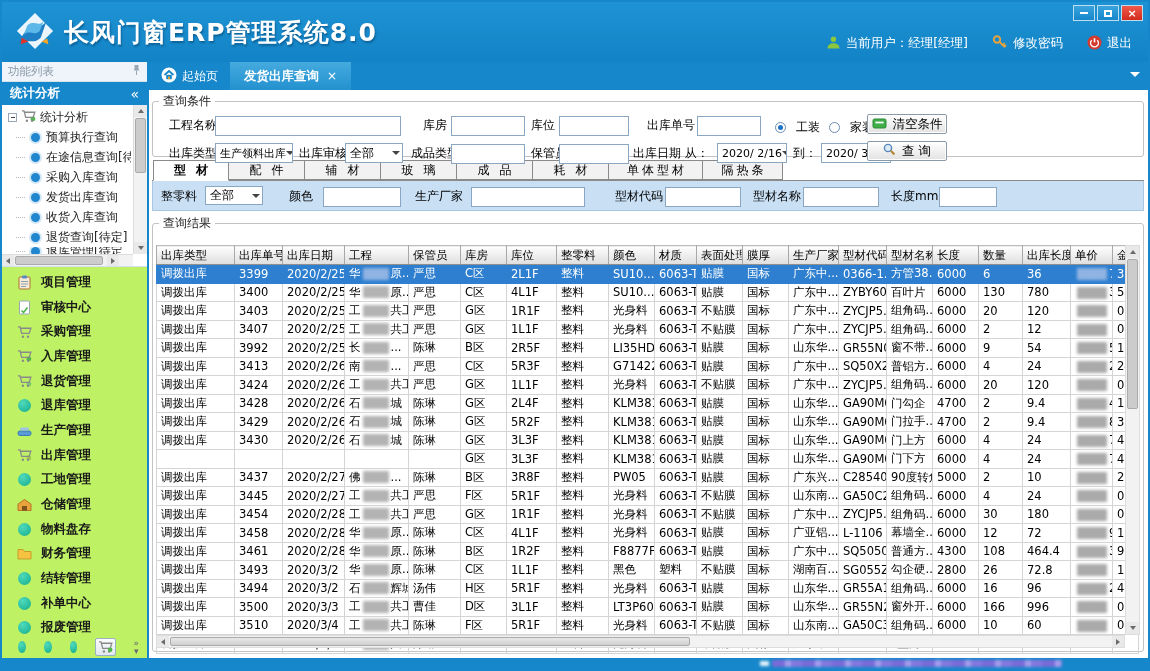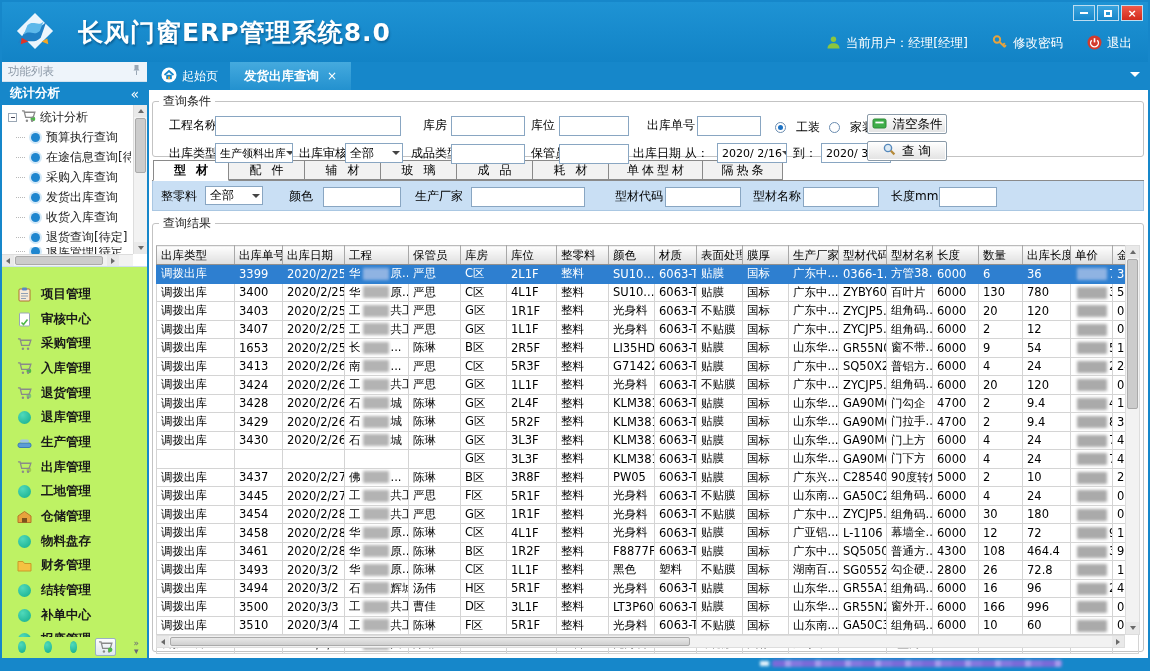--- a/index.html
+++ b/index.html
@@ -4,21 +4,21 @@
 <style>
   * { margin:0; padding:0; box-sizing:border-box; }
   html,body { background:#9db3c8; }
   body { font-family:"DejaVu Sans","Liberation Sans",sans-serif; }
   .window { position:relative; width:1150px; height:671px; background:#fff;
             border:2px solid #1687ca; display:flex; flex-direction:column; overflow:hidden; }
 
   
   .titlebar { position:relative; height:60px; background:linear-gradient(#1e93d4,#1283c6); flex:none; }
   .logo { position:absolute; left:14px; top:10px; }
-  .app-title { position:absolute; left:76px; top:14px; color:#fff; font-size:25px; font-weight:bold;
+  .app-title { position:absolute; left:62px; top:14px; color:#fff; font-size:25px; font-weight:bold;
                letter-spacing:1px; text-shadow:1px 2px 2px rgba(0,50,90,.45); }
   .winctrl { position:absolute; top:3px; right:5px; display:flex; gap:2px; }
   .wbtn { width:22px; height:16px; border:1px solid #bcdcf0; display:flex; align-items:center; justify-content:center;
           background:linear-gradient(#3aa4de,#1687ca); cursor:pointer; }
   .wbtn.close { background:linear-gradient(#f05a4a,#d22b1c); }
   .glyph-min { width:8px; height:2px; background:#fff; }
   .glyph-max { width:8px; height:7px; border:2px solid #fff; }
   .glyph-x { color:#fff; font-size:11px; font-weight:bold; line-height:1; }
   .userbar { position:absolute; right:16px; top:32px; display:flex; align-items:center; gap:7px;
              color:#fff; font-size:12.5px; }
@@ -48,21 +48,21 @@
   .tree-dot { width:9px; height:9px; border-radius:50%; background:#1f86cf; box-shadow:0 0 0 2px #d2e8f7; flex:none; margin:0 2px; }
   .vscroll { position:absolute; right:0; top:0; bottom:12px; width:14px; background:#f2f2f2; border-left:1px solid #ddd; }
   .hscroll { position:absolute; left:0; right:14px; bottom:0; height:12px; background:#f2f2f2; border-top:1px solid #ddd; }
   .sarrow { position:absolute; width:14px; height:12px; background:#e9e9e9; display:flex; align-items:center; justify-content:center; }
   .tri-up { width:0; height:0; border:3.5px solid transparent; border-bottom:4.5px solid #6a6a6a; margin-bottom:3px; }
   .tri-down { width:0; height:0; border:3.5px solid transparent; border-top:4.5px solid #6a6a6a; margin-top:3px; }
   .tri-left { width:0; height:0; border:3.5px solid transparent; border-right:4.5px solid #6a6a6a; margin-right:3px; }
   .tri-right { width:0; height:0; border:3.5px solid transparent; border-left:4.5px solid #6a6a6a; margin-left:3px; }
   .thumb-v { position:absolute; left:1px; right:1px; background:#ccc; border:1px solid #aaa; border-radius:2px; }
   .thumb-h { position:absolute; top:1px; bottom:1px; background:#ccc; border:1px solid #aaa; border-radius:2px; }
-  .menu { flex:1; padding-top:3px; overflow:hidden;margin-top:12px; }
+  .menu { flex:1; padding-top:3px; overflow:hidden; }
   .menu-item { height:24.7px; display:flex; align-items:center; gap:9px; padding-left:14px;
                font-size:12.5px; font-weight:bold; color:#1a1a1a; cursor:pointer; }
   .menu-item .mi { width:16px; display:flex; justify-content:center; flex:none; }
   .teal-dot { width:13px; height:13px; border-radius:50%; background:radial-gradient(circle at 35% 30%,#4fd9bb,#14ad8d); }
   .side-footer { height:21px; flex:none; display:flex; align-items:center; gap:18px; padding:0 8px 2px 16px; }
   .side-footer .teal-dot { width:12px; height:12px; }
   .cartbtn { margin-left:auto; width:30px; height:18px; border:1px solid #9ab0c4; border-radius:2px;
              background:linear-gradient(#fdfdfd,#dfe7ee); display:flex; align-items:center; justify-content:center; cursor:pointer; }
   .chev { color:#667; font-size:9px; line-height:8px; text-align:center; cursor:pointer; }
 
@@ -650,21 +650,21 @@
                     <td>ZYCJP5...</td>
                     <td>组角码...</td>
                     <td>6000</td>
                     <td>2</td>
                     <td>12</td>
                     <td><span class="blur-block price"></span></td>
                     <td>0</td>
                   </tr>
                   <tr>
                     <td>调拨出库</td>
-                    <td>1653</td>
+                    <td>3992</td>
                     <td>2020/2/25</td>
                     <td>长<span class="blur-block"></span>...</td>
                     <td>陈琳</td>
                     <td>B区</td>
                     <td>2R5F</td>
                     <td>整料</td>
                     <td>LI35HD</td>
                     <td>6063-T5</td>
                     <td>贴膜</td>
                     <td>国标</td>

